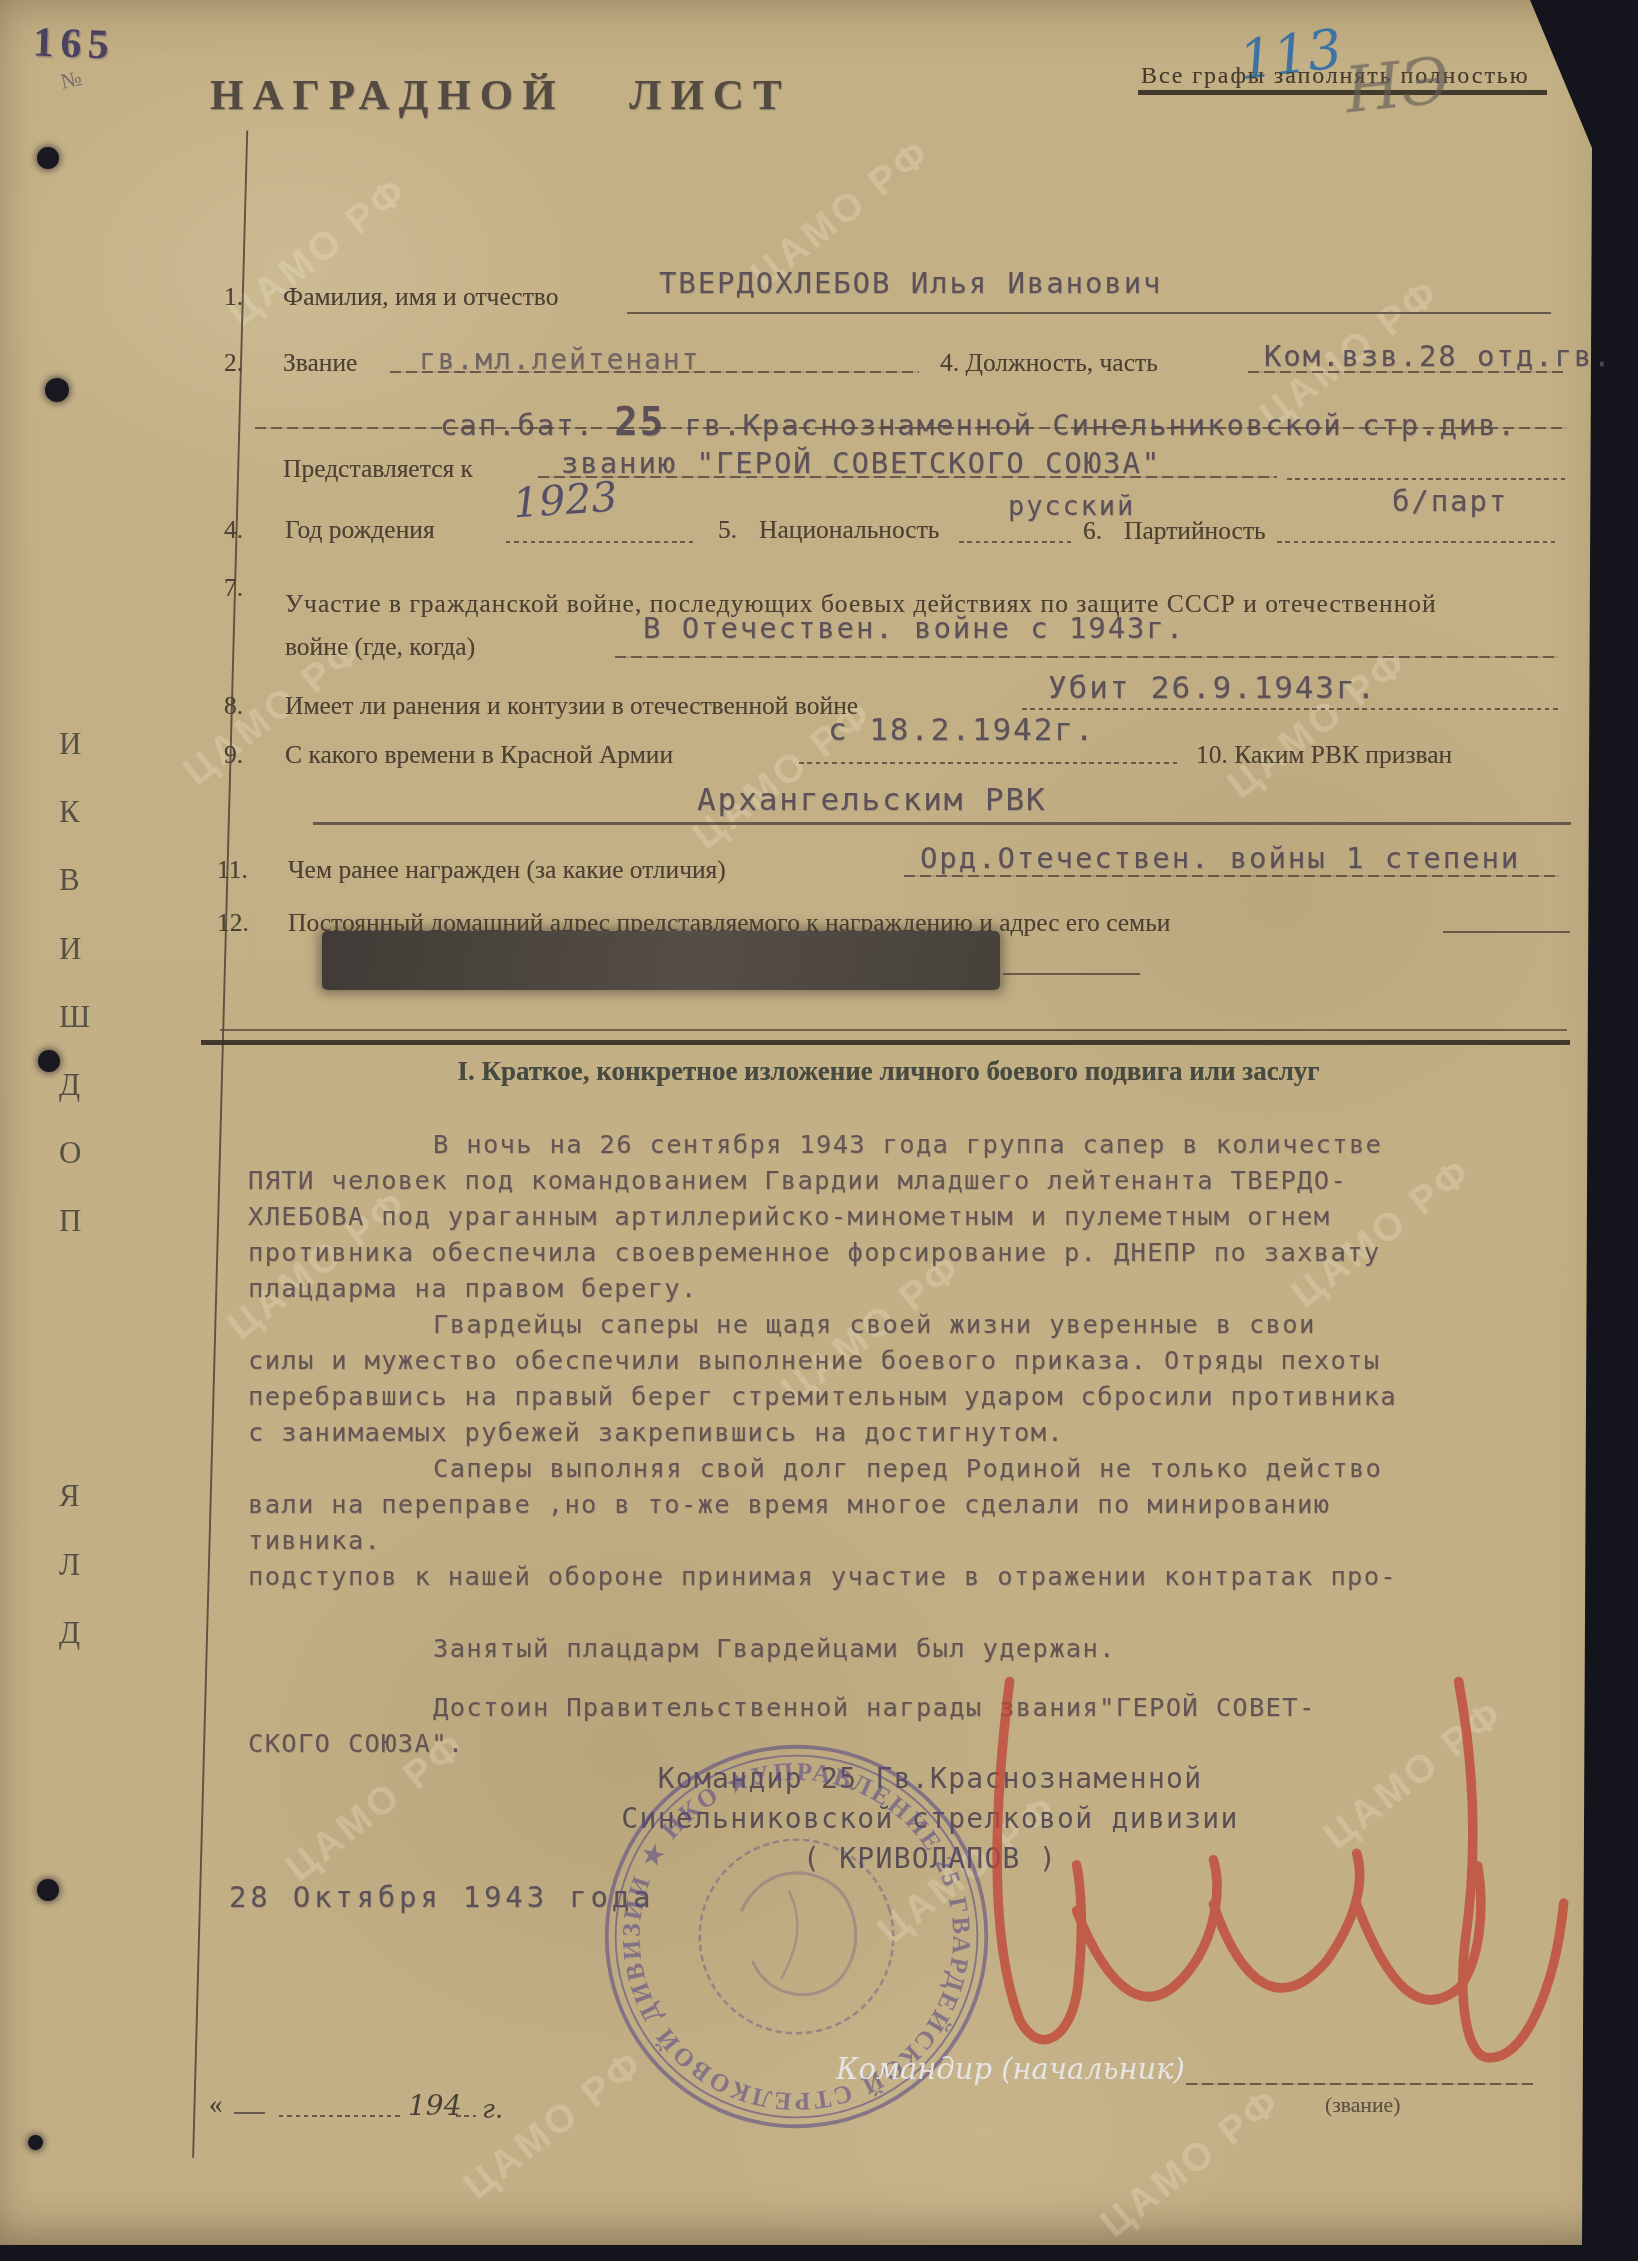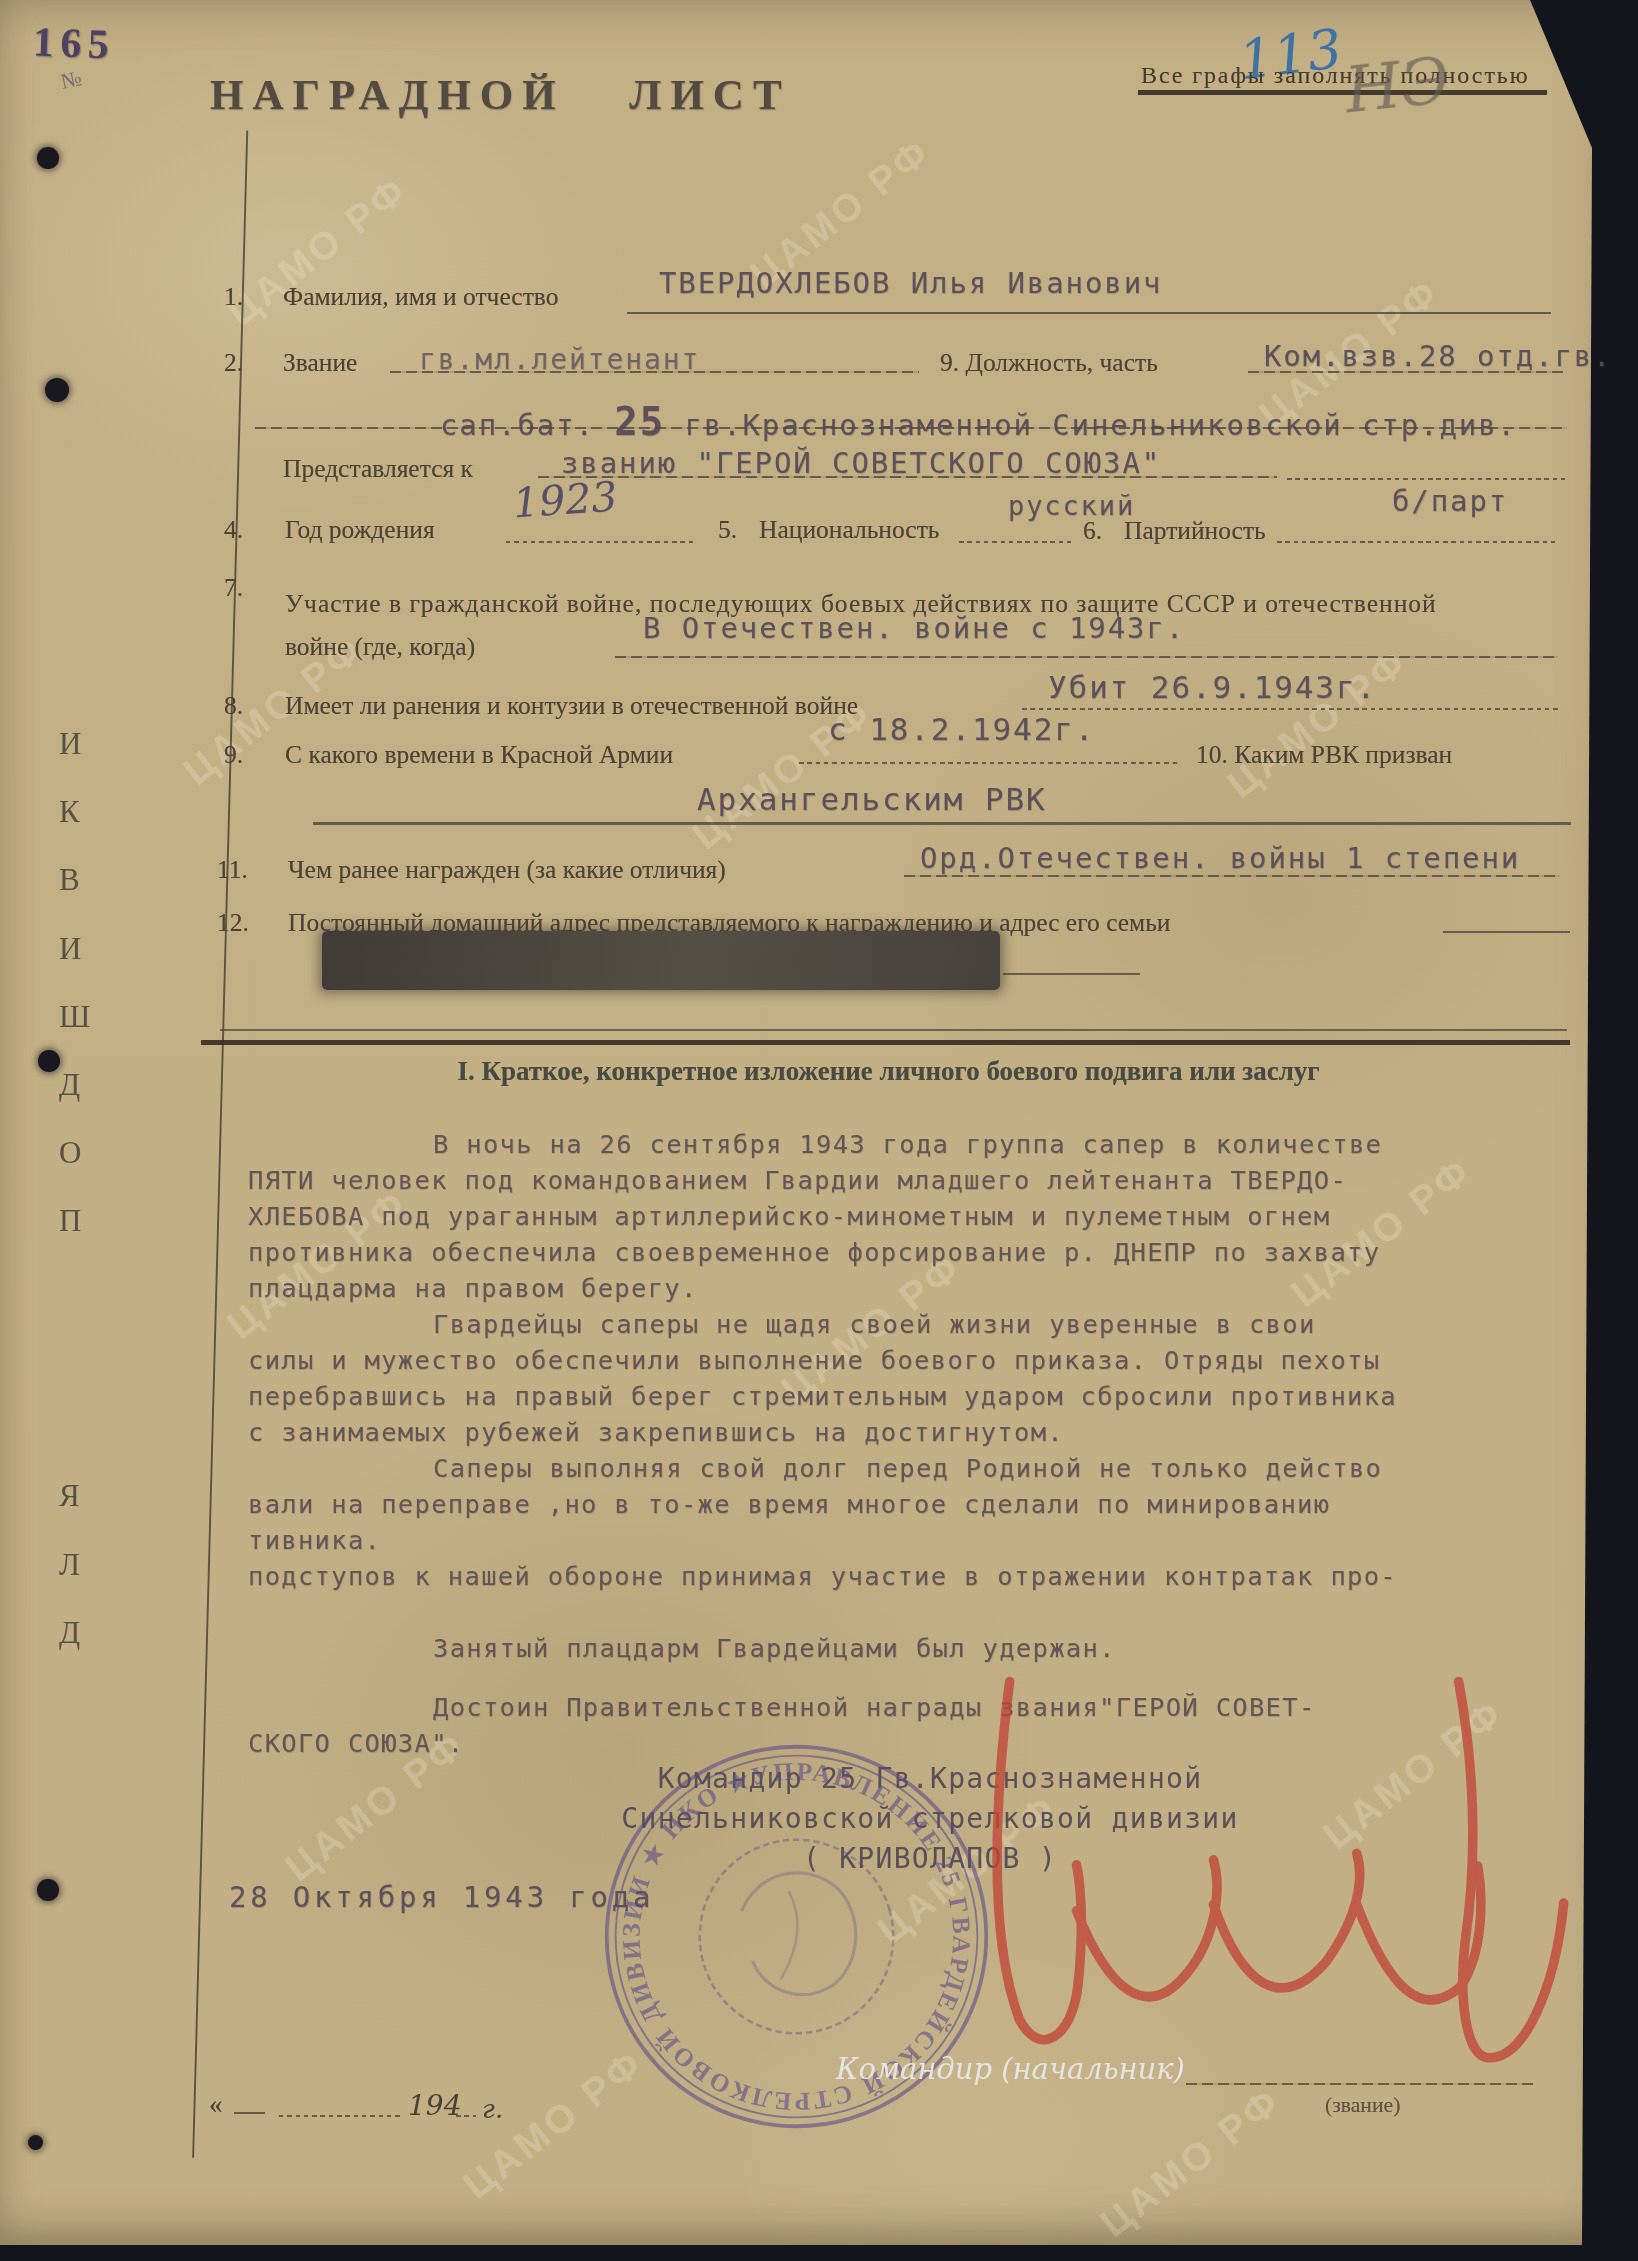--- a/index.html
+++ b/index.html
@@ -109,21 +109,21 @@
 
 <div class="pos lbl" style="left:224px;top:282px;">1.</div>
 <div class="pos lbl" style="left:283px;top:282px;">Фамилия, имя и отчество</div>
 <div class="pos typed" style="left:659px;top:266px;font-size:29px;">ТВЕРДОХЛЕБОВ Илья Иванович</div>
 <div class="linefill solid" style="left:627px;top:312px;width:924px;"></div>
 
 <div class="pos lbl" style="left:224px;top:348px;">2.</div>
 <div class="pos lbl" style="left:283px;top:348px;">Звание</div>
 <div class="pos typed" style="left:419px;top:343px;opacity:.75;">гв.мл.лейтенант</div>
 <div class="linefill dashdot" style="left:390px;top:371px;width:529px;"></div>
-<div class="pos lbl" style="left:940px;top:348px;">9. Должность, часть</div>
+<div class="pos lbl" style="left:940px;top:348px;">4. Должность, часть</div>
 <div class="pos typed" style="left:1264px;top:339px;font-size:29px;">Ком.взв.28 отд.гв.</div>
 <div class="linefill dashdot" style="left:1248px;top:371px;width:315px;"></div>
 
 <div class="pos typed" style="left:440px;top:399px;font-size:29px;">
   <span>сап.бат.</span>
   <span style="font-size:39px;font-weight:bold;">25</span>
   <span>гв.Краснознаменной Синельниковской стр.див.</span>
 </div>
 <div class="linefill dashdot" style="left:255px;top:427px;width:1312px;"></div>
 

